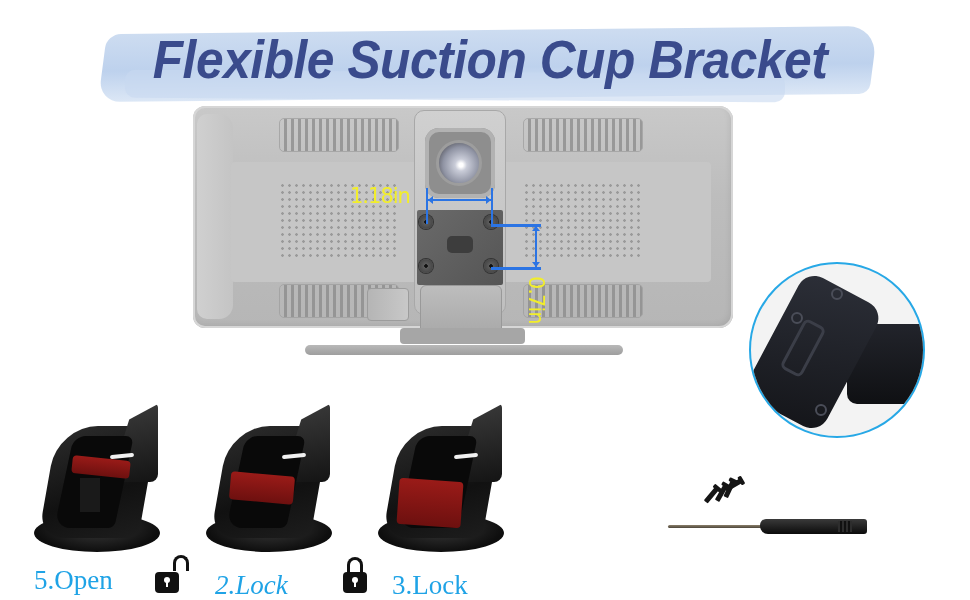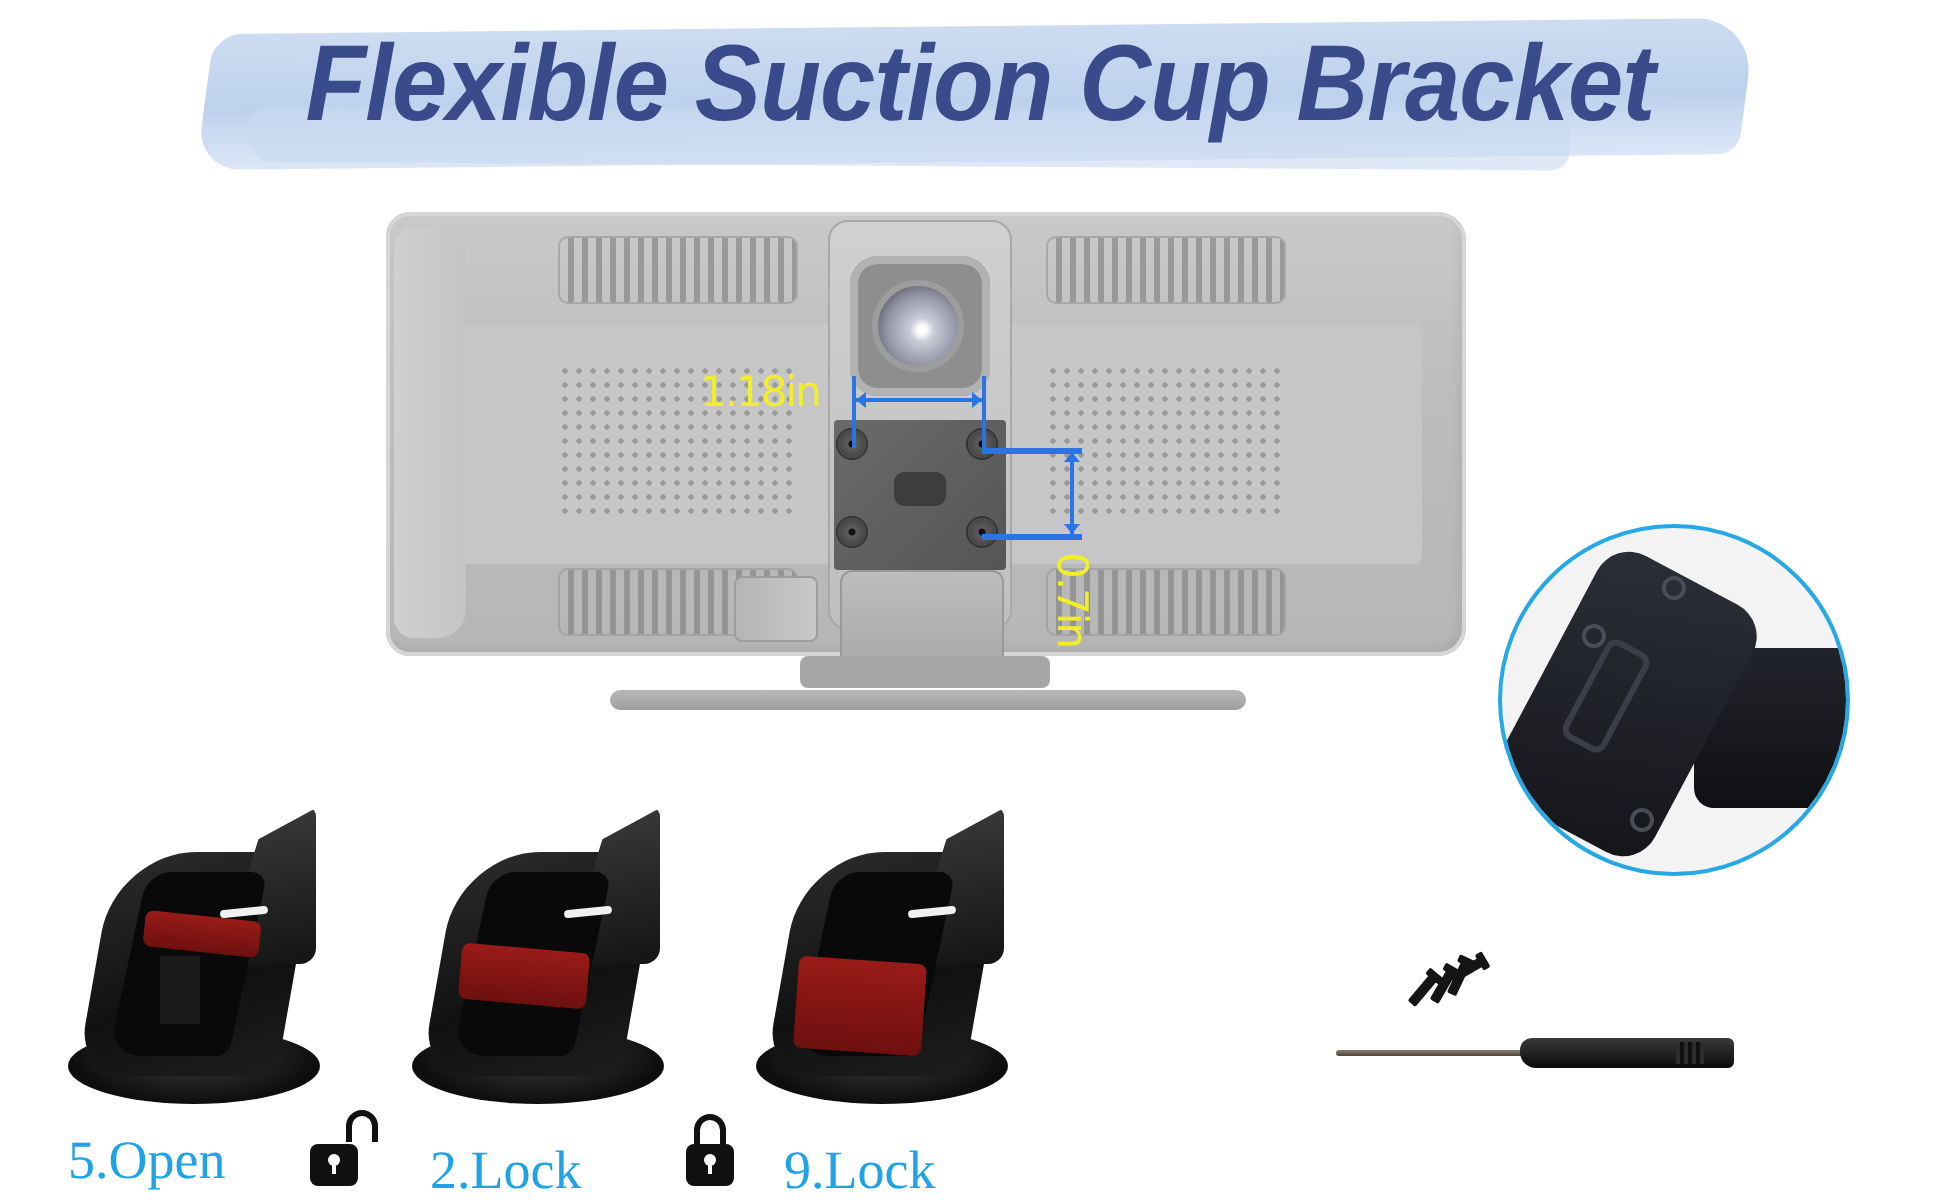--- a/index.html
+++ b/index.html
@@ -1,20 +1,20 @@
 <!DOCTYPE html>
 <html><head>
 <meta charset="utf-8">
 <style>
   * { box-sizing: border-box; margin: 0; padding: 0; }
   html, body { width: 970px; height: 600px; background: #ffffff; overflow: hidden; }
   body { position: relative; font-family: "Liberation Sans", sans-serif; }
 
   
-  .title-wrap { position: absolute; left: 95px; top: 7px; width: 790px; height: 80px; }
+  .title-wrap { position: absolute; left: 95px; top: 24px; width: 790px; height: 80px; }
   .brush {
     position: absolute; left: 8px; top: 6px; width: 770px; height: 68px;
     background: linear-gradient(180deg, rgba(196,214,238,0.85) 0%, rgba(186,207,236,0.95) 55%, rgba(205,221,242,0.7) 100%);
     border-radius: 14px 30px 10px 22px;
     transform: skewX(-8deg) rotate(-0.6deg);
   }
   .brush2 {
     position: absolute; left: 30px; top: 48px; width: 660px; height: 28px;
     background: rgba(200,217,240,0.6); border-radius: 10px;
     transform: rotate(0.4deg);
@@ -308,29 +308,29 @@
 </div>
 
 <div class="step-label" style="left:34px;">5.Open</div>
 <div class="lock-icon" style="left:155px; top:557px;">
   <div class="lock-shackle open"></div>
   <div class="lock-body">
       <div class="lock-hole"></div>
     </div>
 </div>
 
-<div class="step-label" style="left:215px; top:570px;">2.Lock</div>
+<div class="step-label" style="left:215px; top:570px;font-style:italic;">2.Lock</div>
 <div class="lock-icon" style="left:343px; top:557px;">
   <div class="lock-shackle"></div>
   <div class="lock-body">
       <div class="lock-hole"></div>
     </div>
 </div>
 
-<div class="step-label" style="left:392px; top:570px;">9.Lock</div>
+<div class="step-label" style="left:392px; top:570px;">3.Lock</div>
 
 <div class="screws">
   <div class="screw-piece" style="left:6px; top:8px; transform:rotate(40deg);"></div>
   <div class="screw-piece" style="left:16px; top:6px; transform:rotate(30deg);"></div>
   <div class="screw-piece" style="left:24px; top:2px; transform:rotate(25deg);"></div>
   <div class="screw-piece" style="left:28px; top:-2px; transform:rotate(60deg);"></div>
 </div>
 
 <div class="screwdriver">
   <div class="sd-shaft"></div>

